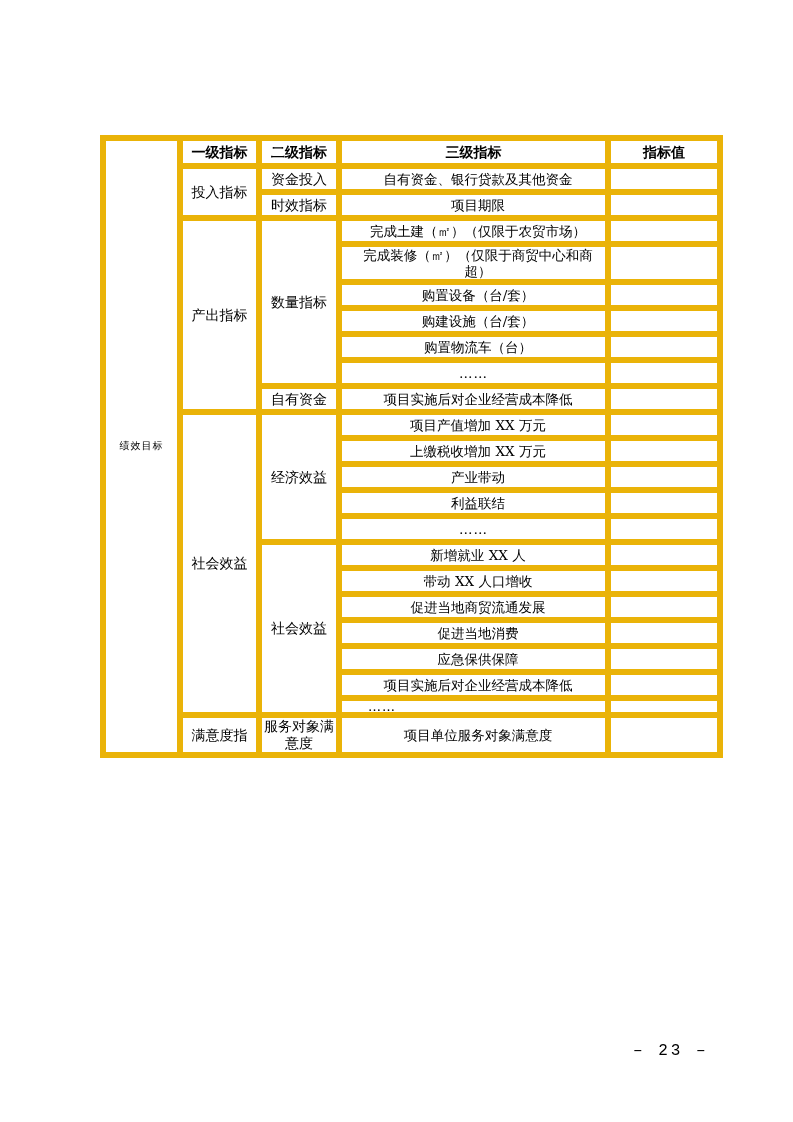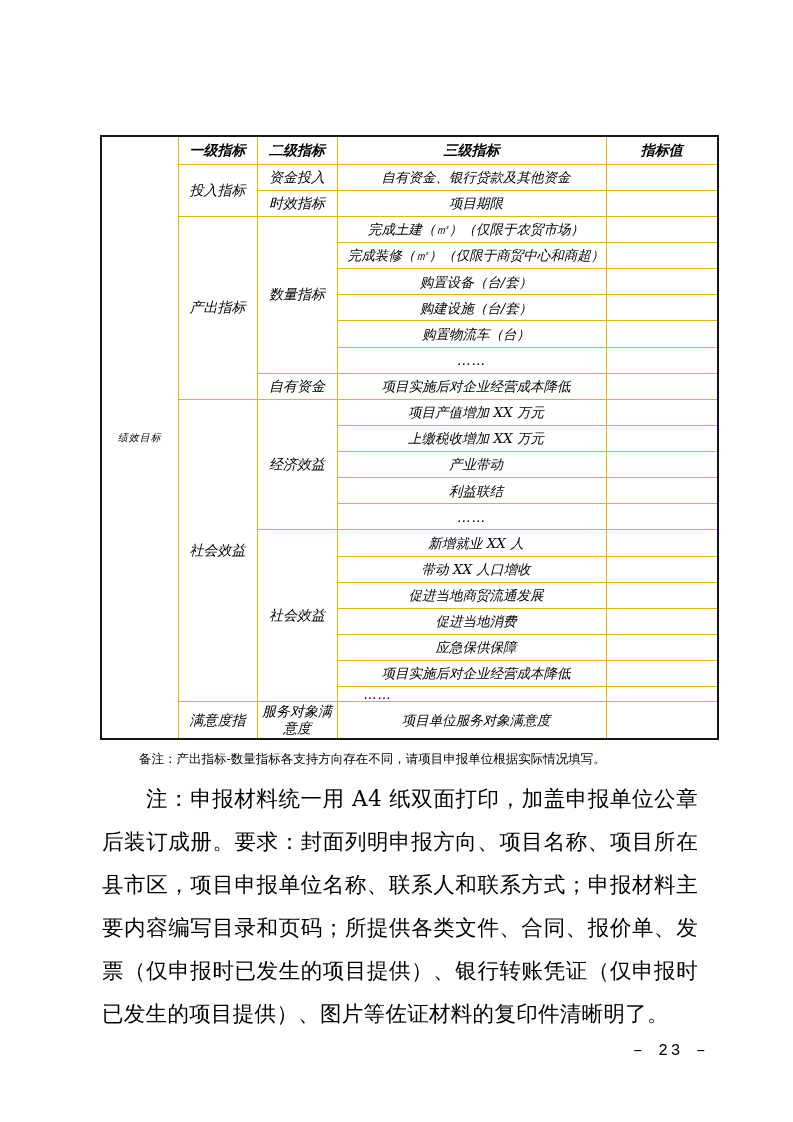--- a/index.html
+++ b/index.html
@@ -11,24 +11,23 @@
   .page{position:absolute;left:0;top:0;width:793px;height:1122px;background:#fff;}
 
   
   .perf-table{
     position:absolute;left:100px;top:135px;width:617px;height:605px;
     border-collapse:collapse;table-layout:fixed;
     border:2px solid #161616;
     font-size:14px;line-height:1.2;
   }
   .perf-table td,.perf-table th{
-    border:1px solid #eab308;
+    border:6px solid #eab308;
     padding:0;vertical-align:middle;text-align:center;
     overflow:hidden;
-    font-style:italic;
   }
   .perf-table th{font-weight:bold;font-size:14px;}
   .perf-table tr{height:26px;}
   .perf-table tr.hdr{height:28px;}
   .perf-table tr.short{height:15px;}
   .perf-table tr.lastrow{height:37px;margin-top:16px;}
   td.corner{font-size:10px;letter-spacing:1px;}
   td.l1,td.l2{font-size:14px;padding:0 2px;}
   td.l3{text-align:center;padding-left:9px;font-size:13.5px;}
   td.l3.dots{text-align:center;padding-left:0;letter-spacing:1px;}
@@ -171,19 +170,17 @@
 
       <tr class="lastrow">
         <td class="l1">满意度指</td>
         <td class="l2">服务对象满意度</td>
         <td class="l3">项目单位服务对象满意度</td>
         <td class="val"></td>
       </tr>
     </tbody>
   </table>
 
-  <div class="footnote">备注：产出指标-数量指标各支持方向存在不同，请项目申报单位根据实际情况填写。</div>
 
-  <div class="body-note">注：申报材料统一用 A4 纸双面打印，加盖申报单位公章后装订成册。要求：封面列明申报方向、项目名称、项目所在县市区，项目申报单位名称、联系人和联系方式；申报材料主要内容编写目录和页码；所提供各类文件、合同、报价单、发票（仅申报时已发生的项目提供）、银行转账凭证（仅申报时已发生的项目提供）、图片等佐证材料的复印件清晰明了。</div>
 
   <div class="page-num">– 23 –</div>
 
 </div>
 
 </body></html>

